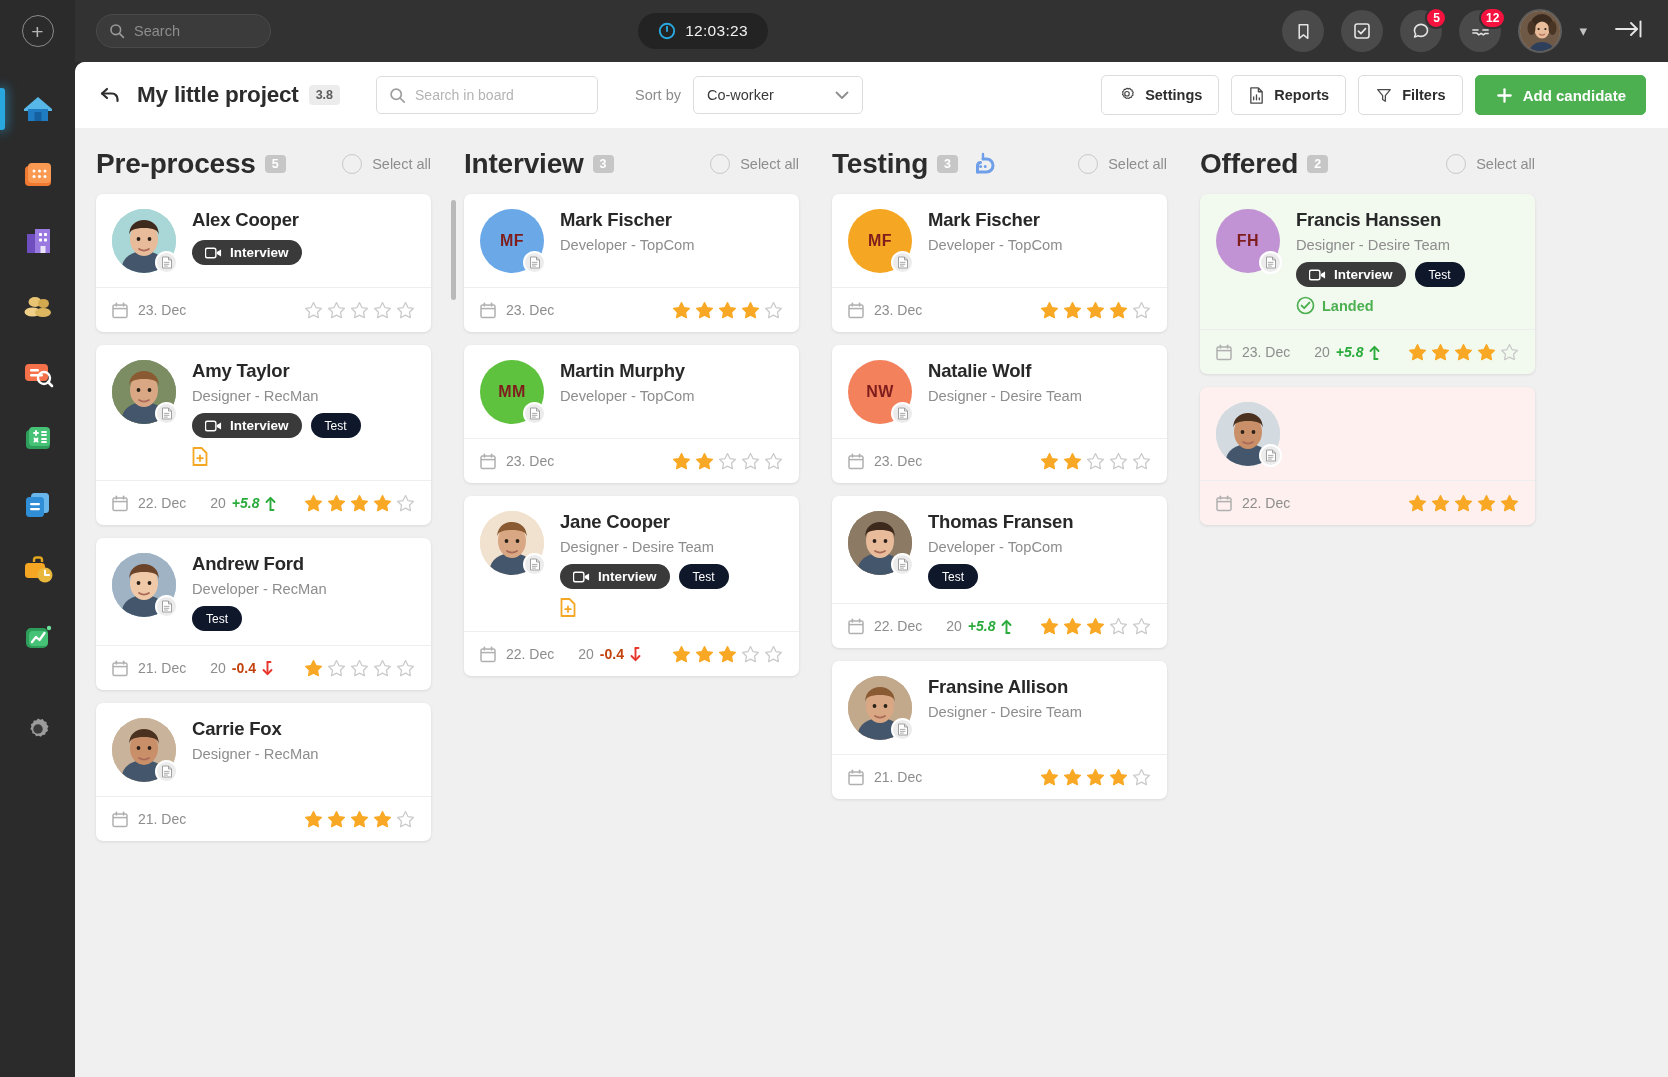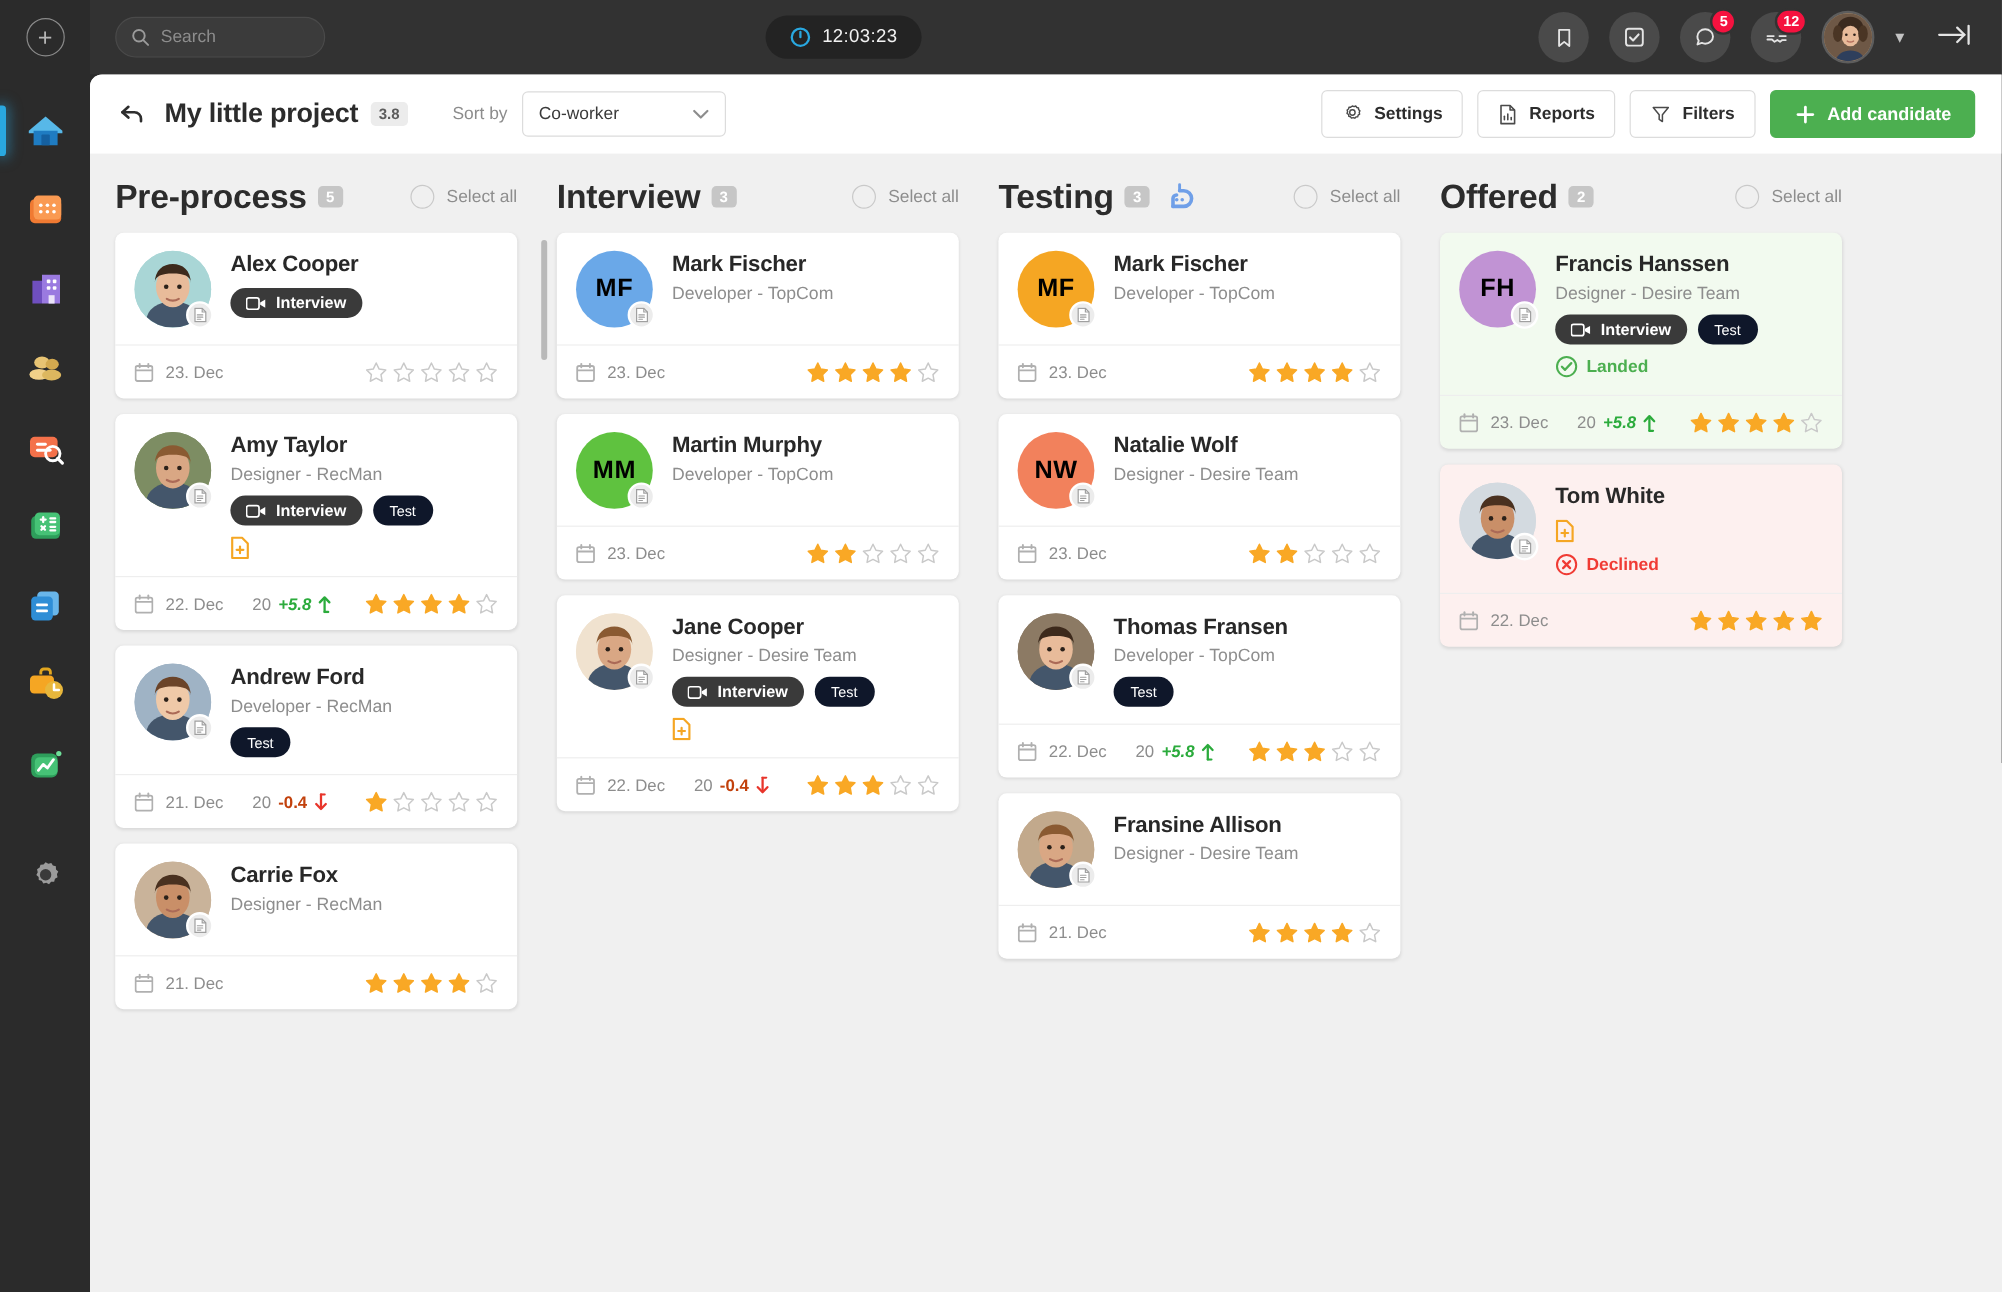--- a/index.html
+++ b/index.html
@@ -137,21 +137,21 @@
     background: #fff; border-radius: 7px; margin-bottom: 13px;
     box-shadow: 0 1px 3px rgba(0,0,0,.1);
   }
   .card.landed { background: #f2faef; }
   .card.declined { background: #fdf0ef; }
   .card-body { display: flex; padding: 15px 16px 14px 16px; gap: 16px; }
   .av-wrap { position: relative; width: 64px; height: 64px; flex-shrink: 0; }
   .av {
     width: 64px; height: 64px; border-radius: 50%; overflow: hidden;
     display: flex; align-items: center; justify-content: center;
-    color: #000000; font-size: 21px; font-weight: 600; letter-spacing: .5px;
+    color: #7f1d1d; font-size: 16px; font-weight: 600; letter-spacing: .5px;
   }
   .doc-badge {
     position: absolute; right: -2px; bottom: -1px; width: 23px; height: 23px;
     border-radius: 50%; background: #ececec; border: 2px solid #fff;
     display: flex; align-items: center; justify-content: center;
   }
   .c-name { font-size: 18.5px; font-weight: 700; color: #282828; letter-spacing: -.2px; }
   .c-role { font-size: 14.7px; color: #8d8d8d; margin-top: 6px; }
   .tag-row { display: flex; align-items: center; gap: 9px; margin-top: 9px; flex-wrap: wrap; }
   .tag-dark {
@@ -359,20 +359,27 @@
   <div class="board-header">
     <span class="back-arrow">
       <svg width="22" height="20" viewBox="0 0 22 20">
         <path d="M8 4L3 8.5 8 13" fill="none" stroke="#2e2e2e" stroke-width="2.2" stroke-linecap="round" stroke-linejoin="round"></path>
         <path d="M3 8.5h10a5.5 5.5 0 015.5 5.5v2" fill="none" stroke="#2e2e2e" stroke-width="2.2" stroke-linecap="round"></path>
       </svg>
     </span>
     <span class="proj-title">My little project</span>
     <span class="proj-badge">3.8</span>
 
+    <div class="board-search">
+      <svg width="17" height="17" viewBox="0 0 17 17">
+        <circle cx="7.2" cy="7.2" r="5.1" fill="none" stroke="#9e9e9e" stroke-width="1.7"></circle>
+        <line x1="11" y1="11" x2="15.2" y2="15.2" stroke="#9e9e9e" stroke-width="1.7" stroke-linecap="round"></line>
+      </svg>
+      <span class="ph">Search in board</span>
+    </div>
 
     <span class="sortby-label">Sort by</span>
     <div class="sort-select">
       <span>Co-worker</span>
       <svg width="14" height="9" viewBox="0 0 14 9">
         <path d="M1.5 1.5L7 7l5.5-5.5" fill="none" stroke="#8d8d8d" stroke-width="1.8" stroke-linecap="round" stroke-linejoin="round"></path>
       </svg>
     </div>
 
     <div class="hdr-btns">
@@ -1263,42 +1270,20 @@
       <path d="M1.5 1h6l3 3v8h-9z" fill="#fff" stroke="#a0a0a0" stroke-width="1"></path>
       <path d="M7.5 1v3h3" fill="none" stroke="#a0a0a0" stroke-width="1"></path>
       <g stroke="#a0a0a0" stroke-width=".9" stroke-linecap="round">
         <line x1="3.4" y1="6.4" x2="8" y2="6.4"></line>
                       <line x1="3.4" y1="8.3" x2="8" y2="8.3"></line>
                       <line x1="3.4" y1="10.1" x2="6.4" y2="10.1"></line>
       </g>
                   </svg>
                 </div>
               </div>
-        <div style="flex:1;min-width:0">
-          <div class="c-name">Tom White</div>
-          <div class="docplus">
-    <svg width="16" height="19" viewBox="0 0 16 19">
-      <path d="M1.5 1h8l5 5v12h-13z" fill="none" stroke="#f5a623" stroke-width="1.8" stroke-linejoin="round"></path>
-      <g stroke="#f5a623" stroke-width="1.8" stroke-linecap="round">
-        <line x1="8" y1="8.5" x2="8" y2="14"></line>
-                      <line x1="5.2" y1="11.2" x2="10.8" y2="11.2"></line>
-      </g>
-                  </svg>
-                </div>
-                <div class="status-row declined">
-                  <svg width="19" height="19" viewBox="0 0 19 19">
-    <circle cx="9.5" cy="9.5" r="8" fill="none" stroke="#f03b34" stroke-width="1.7"></circle>
-                    <g stroke="#f03b34" stroke-width="1.9" stroke-linecap="round">
-                      <line x1="6.6" y1="6.6" x2="12.4" y2="12.4"></line>
-                      <line x1="12.4" y1="6.6" x2="6.6" y2="12.4"></line>
-                    </g>
-                  </svg>
-                  <span class="txt">Declined</span>
-                </div>
-        </div>
       </div>
       <div class="card-foot">
         <svg width="16" height="17" viewBox="0 0 16 17">
     <rect x="1" y="3" width="14" height="12.5" rx="1.6" fill="none" stroke="#b0b0b0" stroke-width="1.5"></rect>
     <line x1="1" y1="6.6" x2="15" y2="6.6" stroke="#b0b0b0" stroke-width="1.5"></line>
     <line x1="4.4" y1="1.2" x2="4.4" y2="4" stroke="#b0b0b0" stroke-width="1.6" stroke-linecap="round"></line>
     <line x1="11.6" y1="1.2" x2="11.6" y2="4" stroke="#b0b0b0" stroke-width="1.6" stroke-linecap="round"></line>
               </svg>
         <span class="foot-date">22. Dec</span>
 

